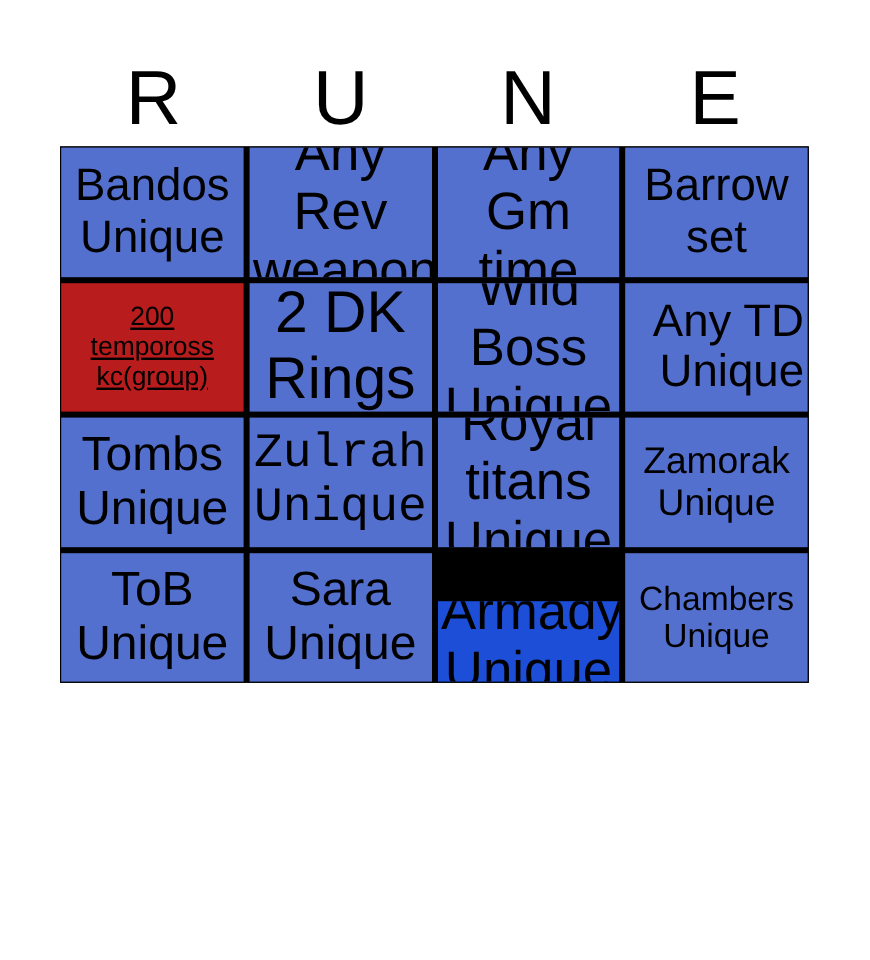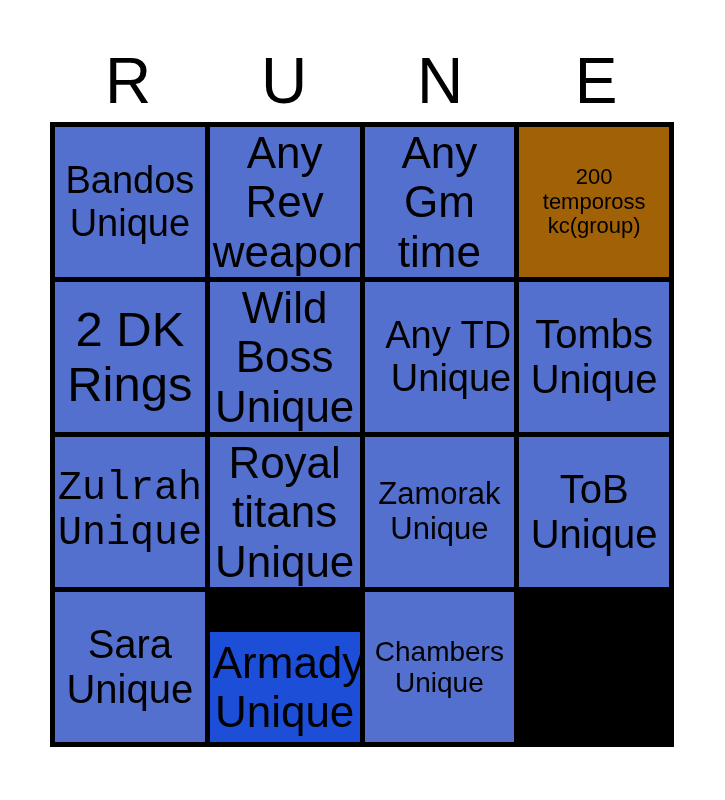--- a/index.html
+++ b/index.html
@@ -43,24 +43,24 @@
     color: #000000;
     letter-spacing: 0;
   }
 
   
   #bingo-grid {
     position: absolute;
     left: 50px;
     top: 122px;
     width: 624px;
-    height: 625px;
+    height: 447px;
     box-sizing: border-box;
     background: #000000;
-    border: 5px solid #15803d;
+    border: 1px solid #15803d;
     display: grid;
     grid-template-columns: repeat(4, 1fr);
     grid-template-rows: repeat(4, 1fr);
     gap: 5px;
   }
 
   .bingo-cell {
     background: #5470ce;
     display: flex;
     align-items: center;
@@ -109,22 +109,26 @@
     <div class="bingo-cell" style="background: rgb(84, 112, 206);">
       <span class="cell-text fs-md">Any
 Rev
 weapon</span>
     </div>
     <div class="bingo-cell" style="background: rgb(84, 112, 206);">
       <span class="cell-text fs-md">Any
 Gm
 time</span>
     </div>
+    <div class="bingo-cell" style="background: rgb(84, 112, 206);">
+      <span class="cell-text fs-lg">Barrow
+set</span>
+    </div>
 
-    <div class="bingo-cell" style="background: #a16207;">
+    <div class="bingo-cell" style="background: #b91c1c; text-decoration: underline;">
       <span class="cell-text fs-xs">200
 tempoross
 kc(group)</span>
     </div>
     <div class="bingo-cell" style="background: rgb(84, 112, 206);">
       <span class="cell-text fs-xxl">2 DK
 Rings</span>
     </div>
     <div class="bingo-cell" style="background: rgb(84, 112, 206);">
       <span class="cell-text fs-md">Wild

